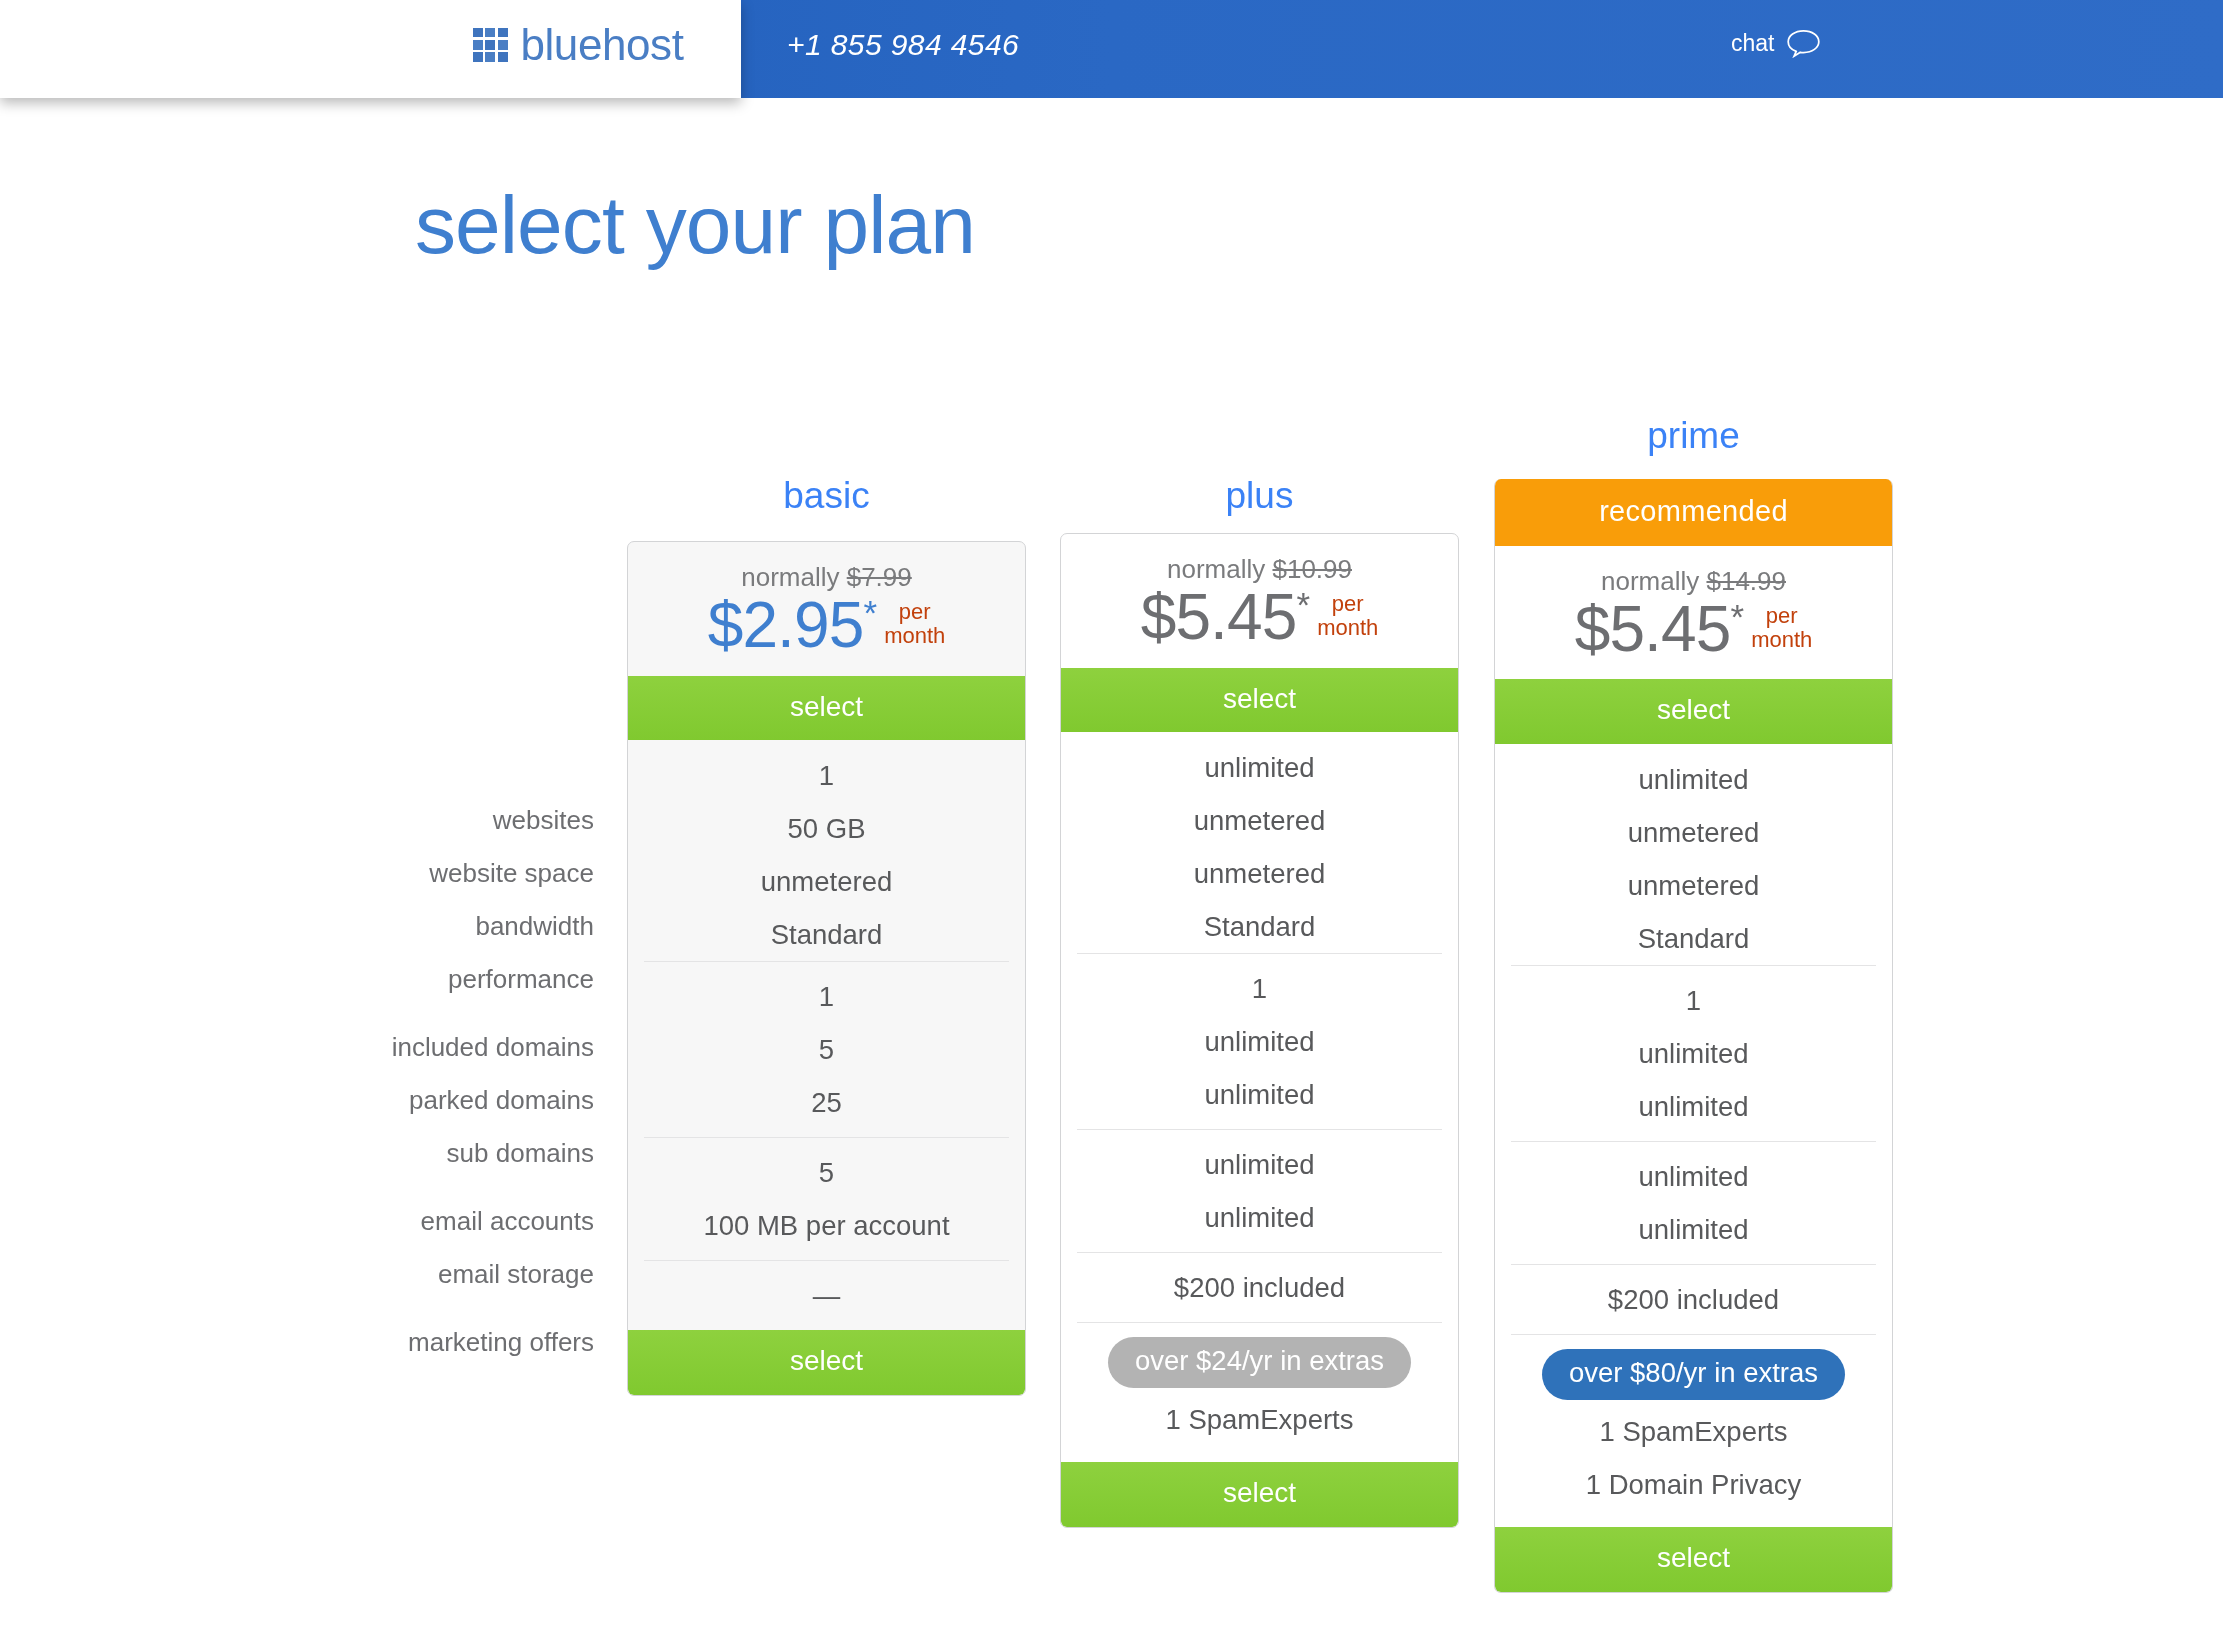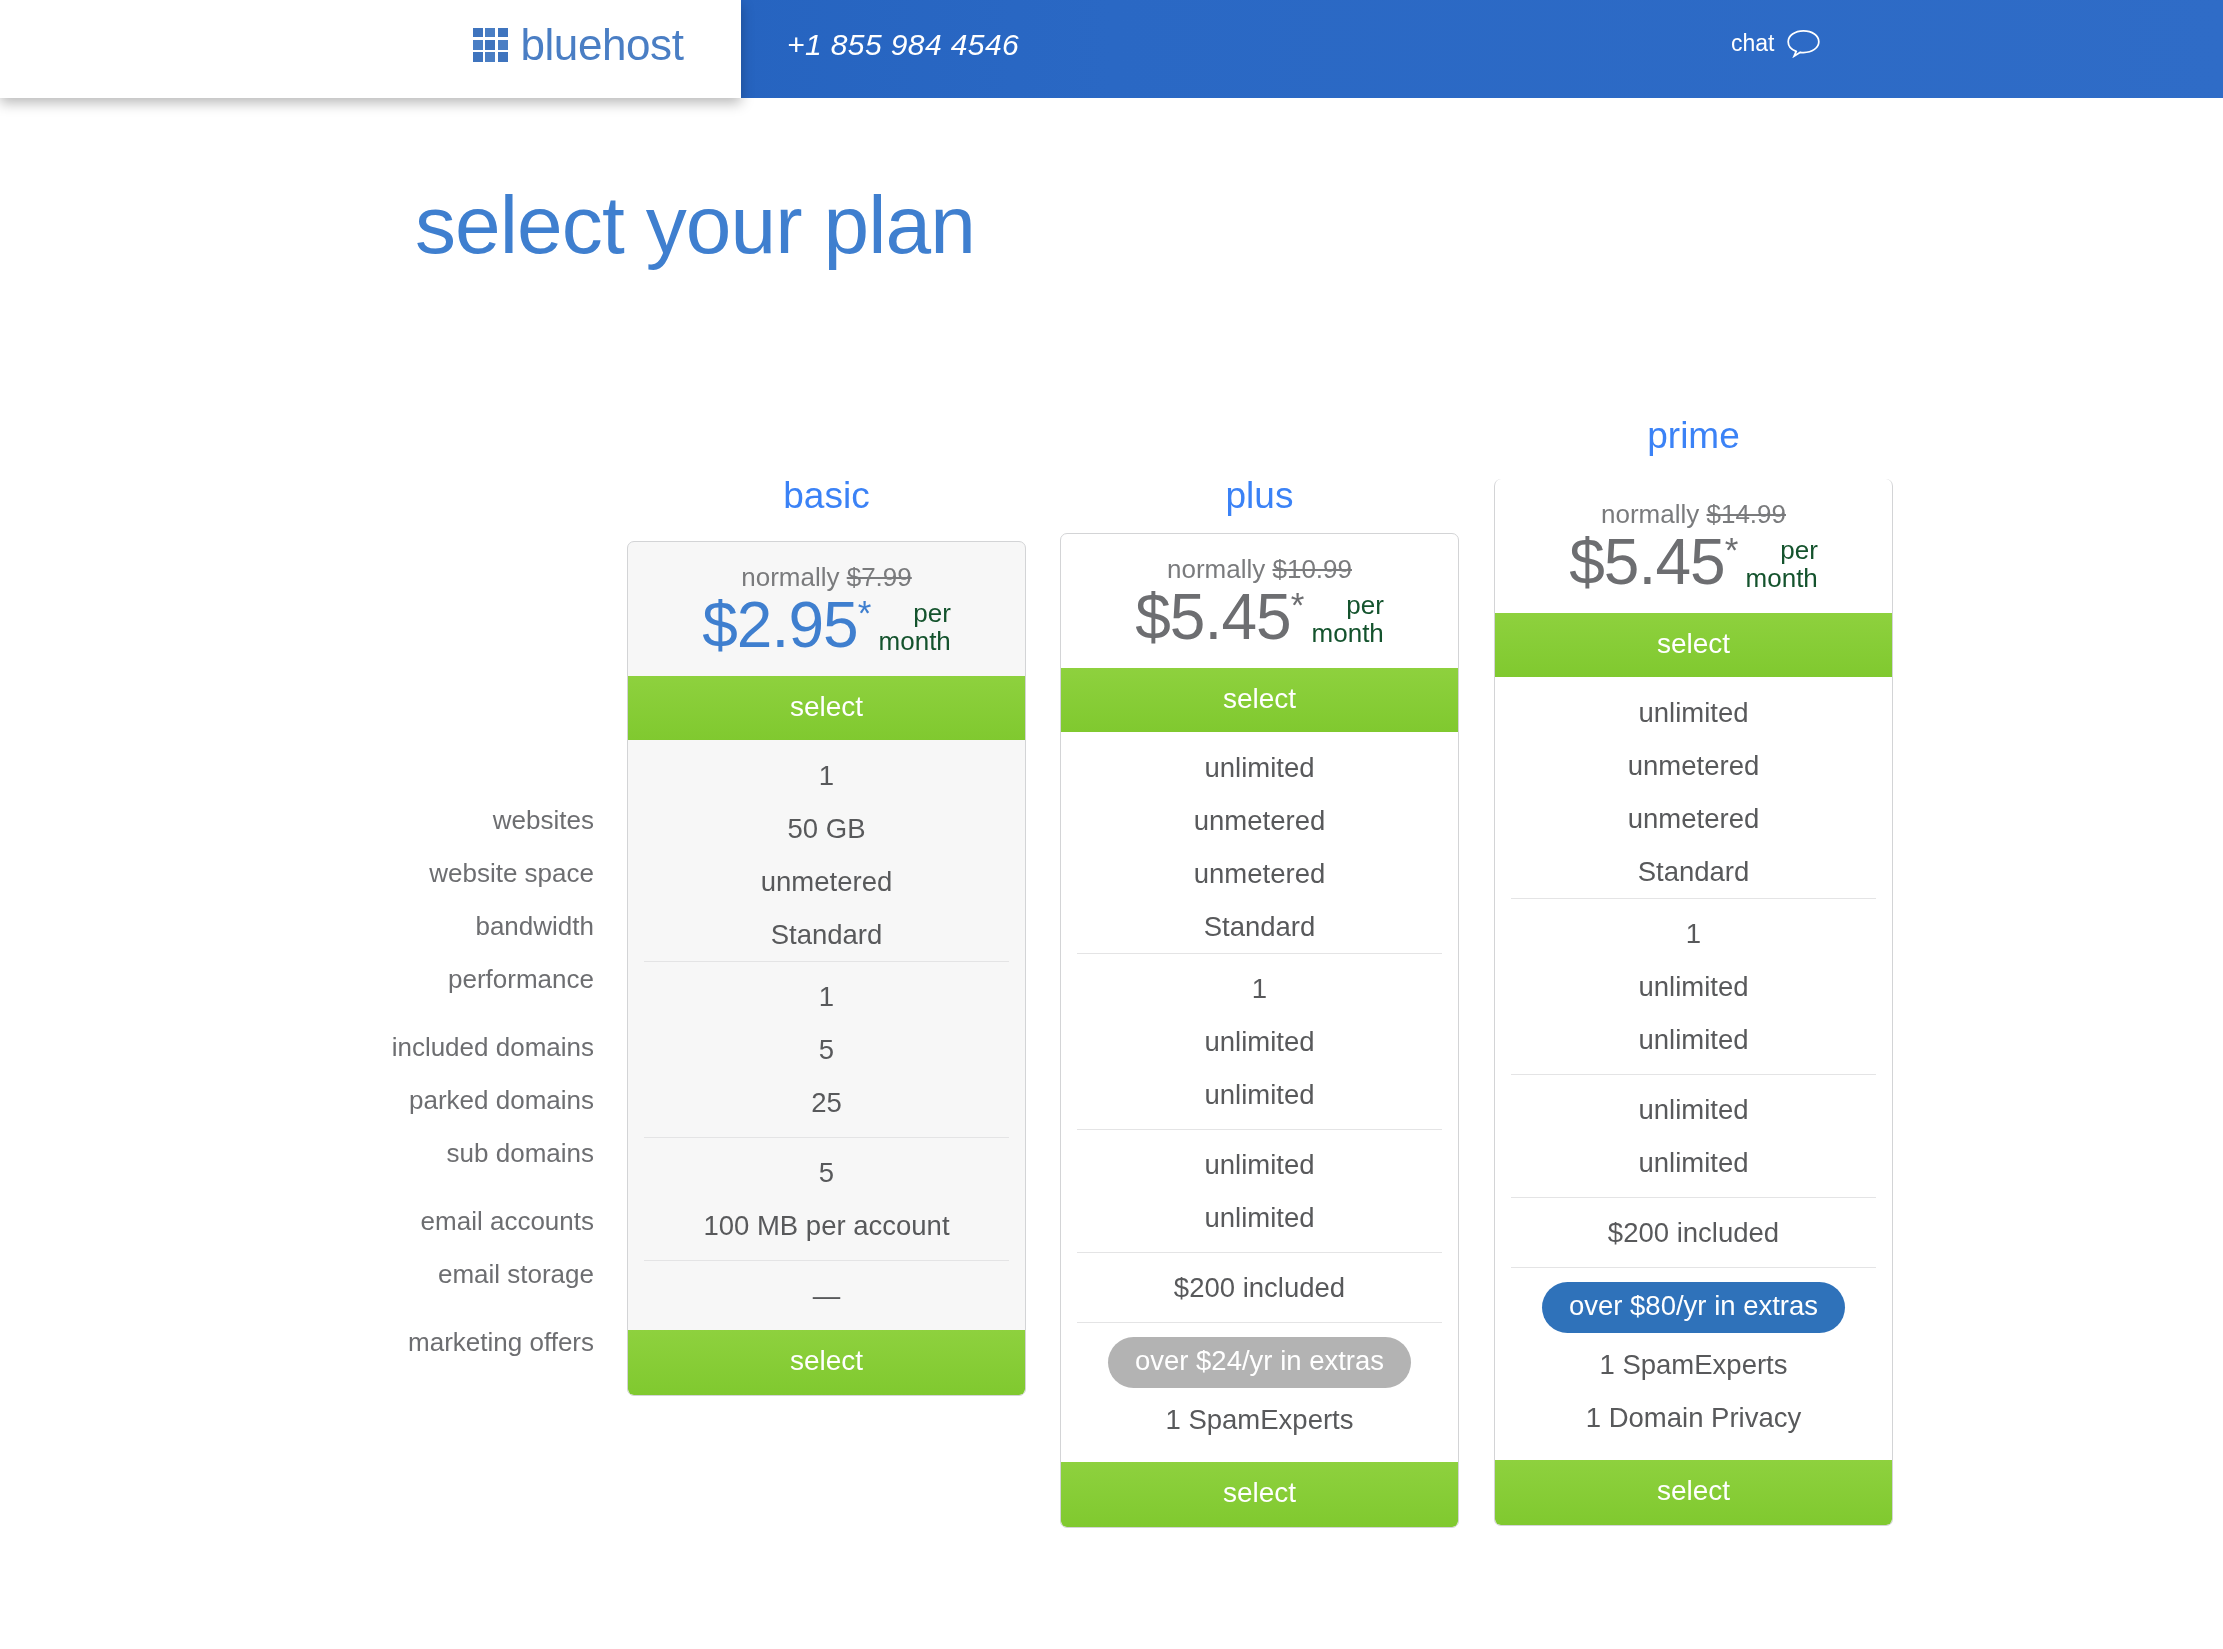--- a/index.html
+++ b/index.html
@@ -215,24 +215,24 @@
     letter-spacing: -0.9px;
   }
   .big-price.blue { color: #3f7fcf; }
   .big-price.gray { color: #6d6e71; }
   .star {
     font-size: 35px;
     vertical-align: super;
     line-height: 1;
   }
   .per-month {
-    font-size: 26px;
-    font-weight: 300;
-    color: #14532d;
-    text-align: right;
+    font-size: 22px;
+    font-weight: 300;
+    color: #c2410c;
+    text-align: center;
     margin-left: 8px;
     margin-top: 5.3px;
     line-height: 1.07;
   }
 
   .select-bar {
     background: #85ce36;
     background: linear-gradient(to bottom, #8ed13e 0%, #80c92f 100%);
     color: #ffffff;
     text-align: center;
@@ -442,20 +442,21 @@
       </div>
 
       <div class="select-bar bottom">select</div>
     </div>
   </div>
 
   <div class="plan-col prime">
     <div class="plan-name">prime</div>
     <div class="card">
 
+      <div class="recommended-banner">recommended</div>
 
       <div class="price-block">
         <div class="normally">
           <span>normally</span>
           <span class="strike">$14.99</span>
         </div>
         <div class="price-row">
           <div class="big-price gray">
             <span>$5.45</span><span class="star">*</span>
           </div>

